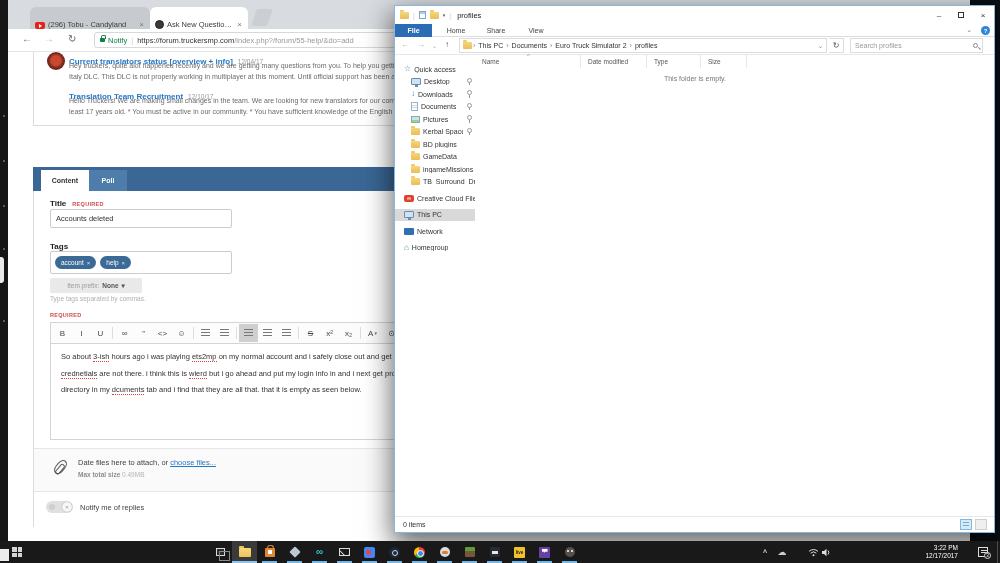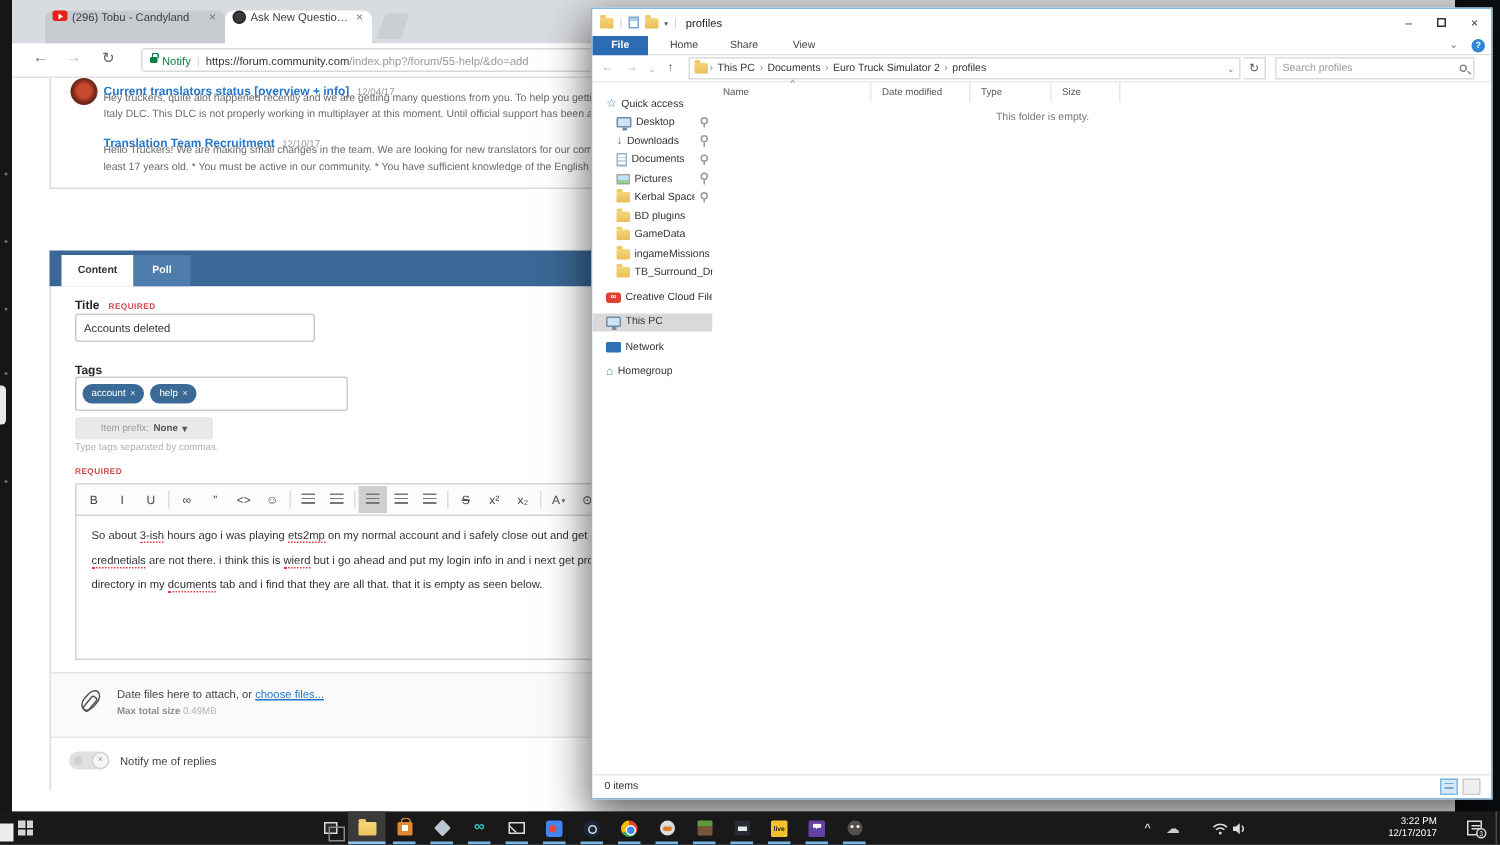--- a/index.html
+++ b/index.html
@@ -9,21 +9,21 @@
 
 
 .dock{position:absolute;left:0;top:0;width:8px;height:541px;background:#161616;z-index:2}
 .dock .dot{position:absolute;left:3px;width:2px;height:2px;border-radius:50%;background:#6f6f6f}
 .dock .notch{position:absolute;left:0;top:257px;width:4px;height:26px;background:#e9e9e9;border-radius:0 3px 3px 0}
 .dock-note{position:absolute;left:0;top:549px;width:9px;height:12px;background:#ececec;z-index:9}
 
 
 .browser{position:absolute;left:8px;top:0;width:962px;height:541px;background:#fff;z-index:1;box-shadow:0 4px 18px rgba(0,0,0,.55)}
 .tabbar{position:absolute;left:0;top:0;width:100%;height:29px;background:#d8dbdf}
-.tab{position:absolute;top:7px;height:22px;border-radius:6px 6px 0 0;display:flex;align-items:flex-start;padding:0 5px;font-size:7.5px;color:#3c4043}
+.tab{position:absolute;top:7px;height:22px;border-radius:6px 6px 0 0;display:flex;align-items:flex-end;padding:0 5px;font-size:7.5px;color:#3c4043}
 .tab.inactive{left:22px;width:120px;background:#c7cacf}
 .tab.active{left:142px;width:98px;background:#fff}
 .tab .ttl{flex:1;overflow:hidden;white-space:nowrap;text-overflow:ellipsis;margin:0 3px}
 .tab .tclose{font-size:8px;color:#777;padding:0 1px}
 .yt{width:10px;height:7px;background:#e62117;border-radius:2px;position:relative;flex:none}
 .yt::after{content:"";position:absolute;left:4px;top:1.5px;border-left:3px solid #fff;border-top:2px solid transparent;border-bottom:2px solid transparent}
 .tmpic{width:9px;height:9px;background:#3a3a3a;border-radius:50%;flex:none;border:1px solid #222}
 .newtab{position:absolute;left:246px;top:9px;width:16px;height:17px;background:#cbced3;transform:skewX(-18deg);border-radius:2px}
 .btoolbar{position:absolute;left:0;top:29px;width:100%;height:23px;background:#fff;border-bottom:1px solid #e3e3e3}
 .navg{position:absolute;top:4px;font-size:10px;color:#5f6368}
@@ -49,21 +49,21 @@
 .tprev{position:absolute;left:35px;font-size:7px;color:#6b6b6b;white-space:nowrap}
 .pagetitle{position:absolute;left:25px;top:84px;font-size:16px;font-weight:500;color:#141414}
 .formheader{position:absolute;left:25px;top:115px;width:920px;height:24px;background:var(--forum-header-blue,#3a6795)}
 .ftab{position:absolute;top:3px;height:21px;font-size:7px;font-weight:bold;display:flex;align-items:center;justify-content:center}
 .ftab.content{left:8px;width:48px;background:#fff;color:#333}
 .ftab.poll{left:56px;width:38px;background:var(--poll-tab-blue,#4f7dab);color:#fff}
 .formbody{position:absolute;left:25px;top:139px;width:920px;height:336px;background:#fff;border-left:1px solid #dcdcdc}
 .flabel{position:absolute;font-size:8px;font-weight:bold;color:#222}
 .req{font-size:5.5px;font-weight:bold;color:var(--required-red,#cf4b4b);letter-spacing:.3px;margin-left:6px}
 .req2{position:absolute;left:16px;top:121px;font-size:5.5px;font-weight:bold;color:var(--required-red,#cf4b4b);letter-spacing:.3px}
-.finput{position:absolute;left:16px;width:160px;height:19px;border:1px solid #ccc;border-radius:2px;font-size:7.5px;color:#333;padding:0 5px;font-family:"Liberation Sans",sans-serif}
+.finput{position:absolute;left:16px;width:182px;height:19px;border:1px solid #ccc;border-radius:2px;font-size:7.5px;color:#333;padding:0 5px;font-family:"Liberation Sans",sans-serif}
 .tagsbox{position:absolute;left:16px;top:60px;width:182px;height:23px;border:1px solid #ccc;border-radius:2px;display:flex;align-items:center;padding:0 4px;gap:4px}
 .pill{height:13px;background:var(--tag-pill-blue,#3c6a96);border-radius:7px;color:#fff;font-size:6.5px;display:flex;align-items:center;padding:0 6px;gap:3px}
 .pill .px{font-size:6px;opacity:.85}
 .prefixbtn{position:absolute;left:16px;top:87px;width:92px;height:15px;background:#e9e9e9;border-radius:2px;display:flex;align-items:center;justify-content:center;gap:3px;font-size:6.5px}
 .prefixbtn .pl{color:#9a9a9a}
 .prefixbtn .pv{color:#555;font-weight:bold}
 .hint{position:absolute;left:16px;top:104px;font-size:6.5px;color:#b0b0b0}
 .edtoolbar{position:absolute;left:16px;top:131px;width:904px;height:22px;border:1px solid #d4d4d4;background:#fcfcfc;display:flex;align-items:center;padding:0 2px}
 .tbtn{width:19px;height:18px;display:flex;align-items:center;justify-content:center;font-size:8px;color:#444;gap:1px}
 .tbtn.activebtn{background:#cfcfcf}
@@ -231,21 +231,21 @@
       <div class="newtab"></div>
     </div>
     <div class="btoolbar">
       <span class="navg" style="left:14px">←</span>
       <span class="navg" style="left:36px;color:#b6b9bd">→</span>
       <span class="navg" style="left:60px">↻</span>
       <div class="addressbar">
         <span class="lock"></span>
         <span class="secure">Notify</span>
         <span class="asep">|</span>
-        <span class="udom">https://forum.community.com</span>
+        <span class="udom">https://forum.truckersmp.com</span>
         <span class="upath">/index.php?/forum/55-help/&amp;do=add</span>
       </div>
     </div>
     <div class="bcontent">
       <div class="topicbox" id="topic-list">
           <div class="trow" style="top:0">
             <span class="tav av1" style="top:0px"></span>
             <div class="thead" style="top:-2px"><a class="ttitle">Current translators status [overview + info]</a><span class="tdate">12/04/17</span></div>
             <div class="tprev" style="top:10px">Hey truckers, quite alot happened recently and we are getting many questions from you. To help you getting</div>
             <div class="tprev" style="top:21px">Italy DLC. This DLC is not properly working in multiplayer at this moment. Until official support has been adde</div>

